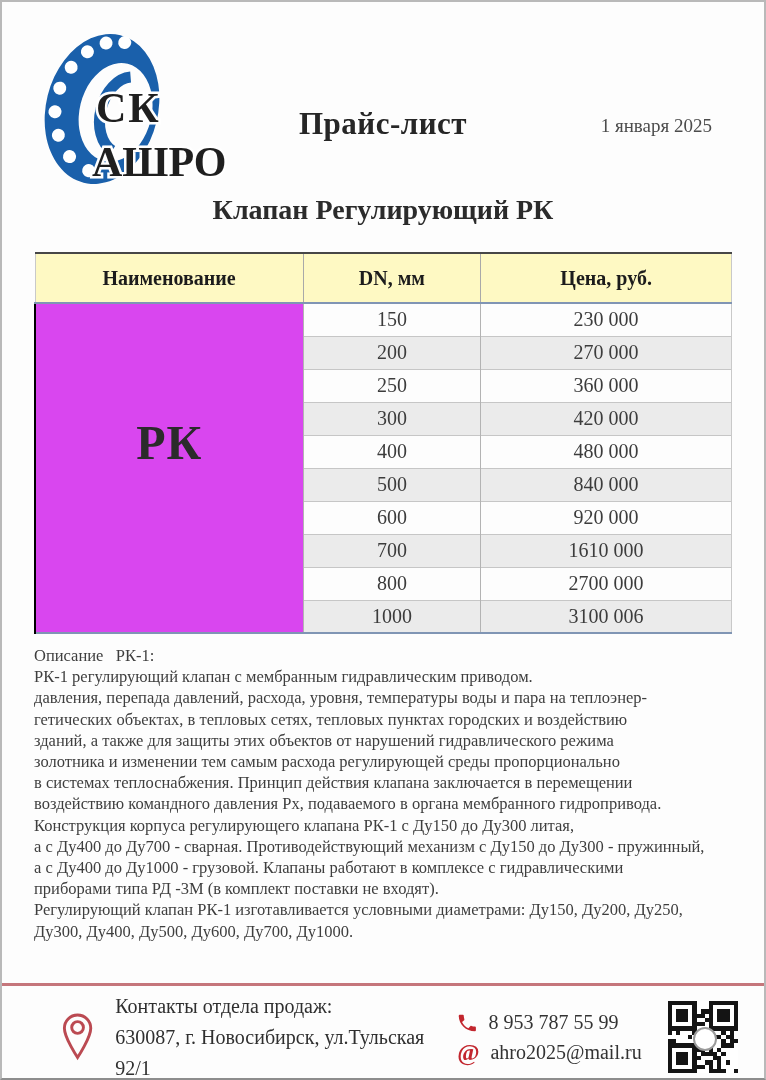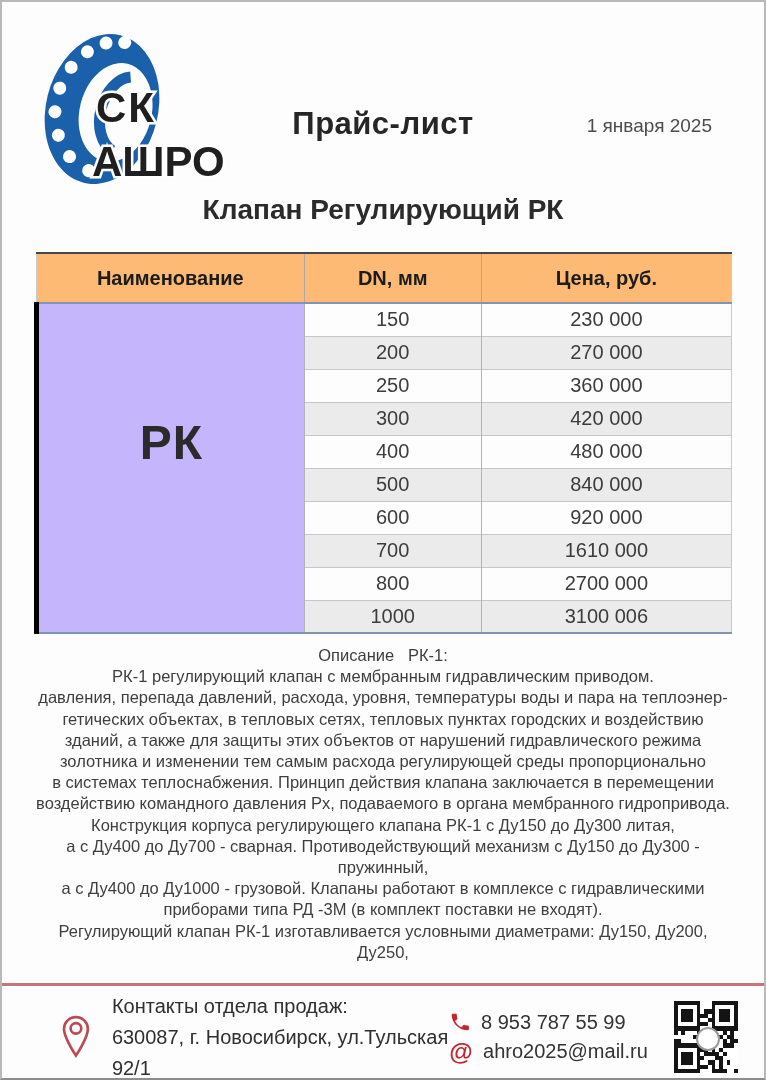--- a/index.html
+++ b/index.html
@@ -4,21 +4,21 @@
 <style>
   * { margin:0; padding:0; box-sizing:border-box; }
   html,body { background:#e9e9e9; }
   .page {
     position:relative;
     width:766px; height:1080px;
     margin:0 auto;
     background:#fdfdfd;
     border:2px solid #b9b9b9;
     border-bottom:2px solid #8d8d8d;
-    font-family:Liberation Sans, sans-serif;
+    font-family:Liberation Serif, serif;
     color:#2e2e2e;
     overflow:hidden;
   }
 
   
   .header { position:relative; height:192px; }
   .logo { position:absolute; left:28px; top:22px; }
   .doc-title {
     position:absolute; left:0; right:0; top:104px;
     text-align:center;
@@ -40,21 +40,21 @@
   table.price {
     width:100%;
     border-collapse:collapse;
     table-layout:fixed;
   }
   table.price col.c1 { width:38.5%; }
   table.price col.c2 { width:25.5%; }
   table.price col.c3 { width:36%; }
   table.price thead th {
     height:50px;
-    background:#fdba74;
+    background:#fef9c3;
     font-size:20px; font-weight:bold; color:#1c1c1c;
     text-align:center;
     border-top:2px solid #474747;
     border-bottom:2px solid #8095b4;
   }
   table.price thead th + th { border-left:1px solid #a9a9a9; }
   table.price thead th:first-child { border-left:1px solid #c9c9c9; }
   table.price thead th:last-child  { border-right:1px solid #c9c9c9; }
   table.price td {
     height:33px;
@@ -64,48 +64,48 @@
   }
   table.price td.dn-cell, table.price td.price-cell {
     border-left:1px solid #b3b3b3;
   }
   table.price td.price-cell { border-right:1px solid #c9c9c9; }
   table.price tr + tr td.dn-cell,
   table.price tr + tr td.price-cell { border-top:1px solid #c6c6c6; }
   table.price tr.alt td.dn-cell,
   table.price tr.alt td.price-cell { background:#ebebeb; }
   table.price td.name-cell {
-    background:#c4b5fd;
-    border-left:5px solid #000000;
+    background:#d946ef;
+    border-left:2px solid #000000;
     font-size:48px; font-weight:bold; color:#2b2b2b;
     letter-spacing:1px;
   }
   table.price td.name-cell span { position:relative; top:-26px; }
   table.price tbody { border-bottom:2px solid #8095b4; }
 
   
-  .description { margin:11px 32px 0 32px;text-align:center; }
+  .description { margin:11px 32px 0 32px; }
   .description .line {
     font-size:16.5px; line-height:21.2px; color:#3e3e3e;
     white-space:pre-wrap;
   }
 
   
   .footer {
     position:absolute; left:0; right:0; bottom:0;
     height:95px;
     border-top:3px solid #c5767b;
     display:flex; align-items:center;
     padding:16px 26px 6px 58px;
   }
   .addr-group { display:flex; align-items:center; gap:20px; }
   .addr-lines .l1 { font-size:20px; color:#2f2f2f; line-height:31px; }
   .addr-lines .l2 { font-size:20px; color:#2f2f2f; line-height:31px; }
   .contact-group { margin-left:auto; margin-right:26px; display:flex; flex-direction:column; gap:6px; }
-  .contact-row { display:flex; align-items:flex-start; gap:10px; font-size:20px; color:#333; }
+  .contact-row { display:flex; align-items:flex-end; gap:10px; font-size:20px; color:#333; }
   .at-glyph {
     width:24px; height:24px; border-radius:50%;
     color:#c2262e; font-weight:bold; font-size:24px; line-height:24px;
     text-align:center;
   }
   
   .qr {
     position:relative;
     width:72px; height:72px;
     display:grid;
@@ -216,20 +216,21 @@
       <div class="line">гетических объектах, в тепловых сетях, тепловых пунктах городских и воздействию</div>
       <div class="line">зданий, а также для защиты этих объектов от нарушений гидравлического режима</div>
       <div class="line">золотника и изменении тем самым расхода регулирующей среды пропорционально</div>
       <div class="line">в системах теплоснабжения. Принцип действия клапана заключается в перемещении</div>
       <div class="line">воздействию командного давления Рх, подаваемого в органа мембранного гидропривода.</div>
       <div class="line">Конструкция корпуса регулирующего клапана РК-1 с Ду150 до Ду300 литая,</div>
       <div class="line">а с Ду400 до Ду700 - сварная. Противодействующий механизм с Ду150 до Ду300 - пружинный,</div>
       <div class="line">а с Ду400 до Ду1000 - грузовой. Клапаны работают в комплексе с гидравлическими</div>
       <div class="line">приборами типа РД -3М (в комплект поставки не входят).</div>
       <div class="line">Регулирующий клапан РК-1 изготавливается условными диаметрами: Ду150, Ду200, Ду250,</div>
+      <div class="line">Ду300, Ду400, Ду500, Ду600, Ду700, Ду1000.</div>
     </div>
 
   <div class="footer">
     <div class="addr-group">
       <svg width="36" height="52" viewBox="0 0 24 34">
         <path d="M12 2 C6.8 2 3 6.2 3 11 c0 6.5 9 20 9 20 s9 -13.5 9 -20 C21 6.2 17.2 2 12 2 Z" fill="none" stroke="#bb4a52" stroke-width="2"></path>
         <circle cx="12" cy="10.5" r="4" fill="none" stroke="#bb4a52" stroke-width="2"></circle>
       </svg>
       <div class="addr-lines">
         <div class="l1">Контакты отдела продаж:</div>

